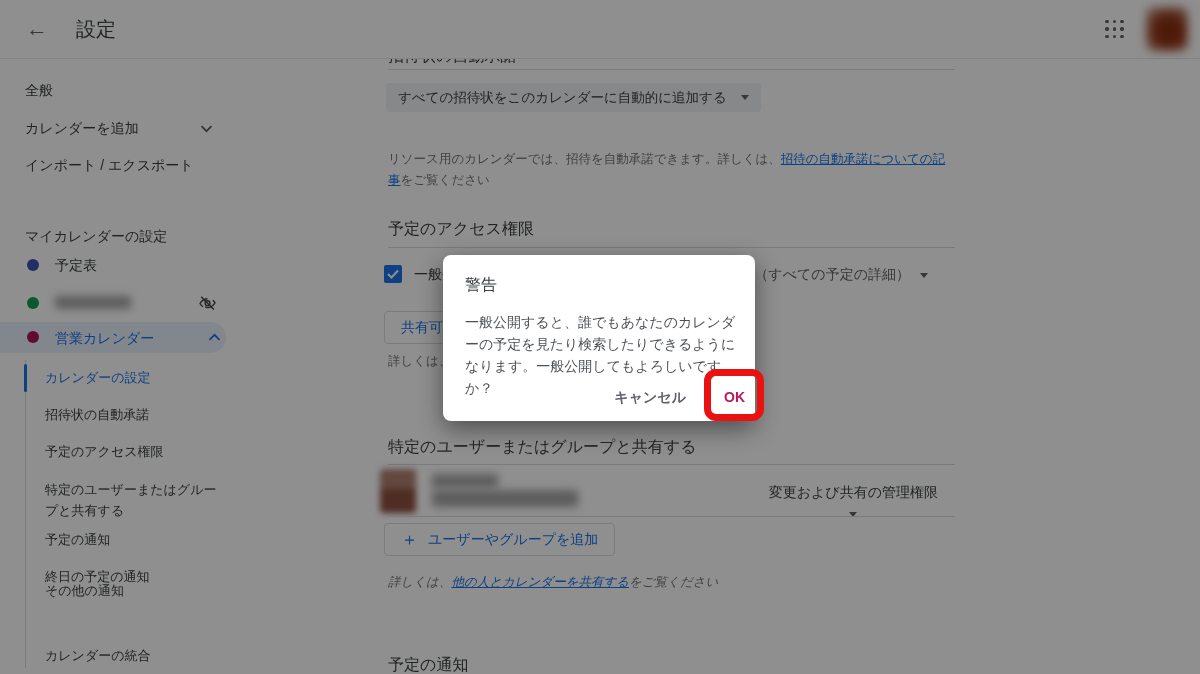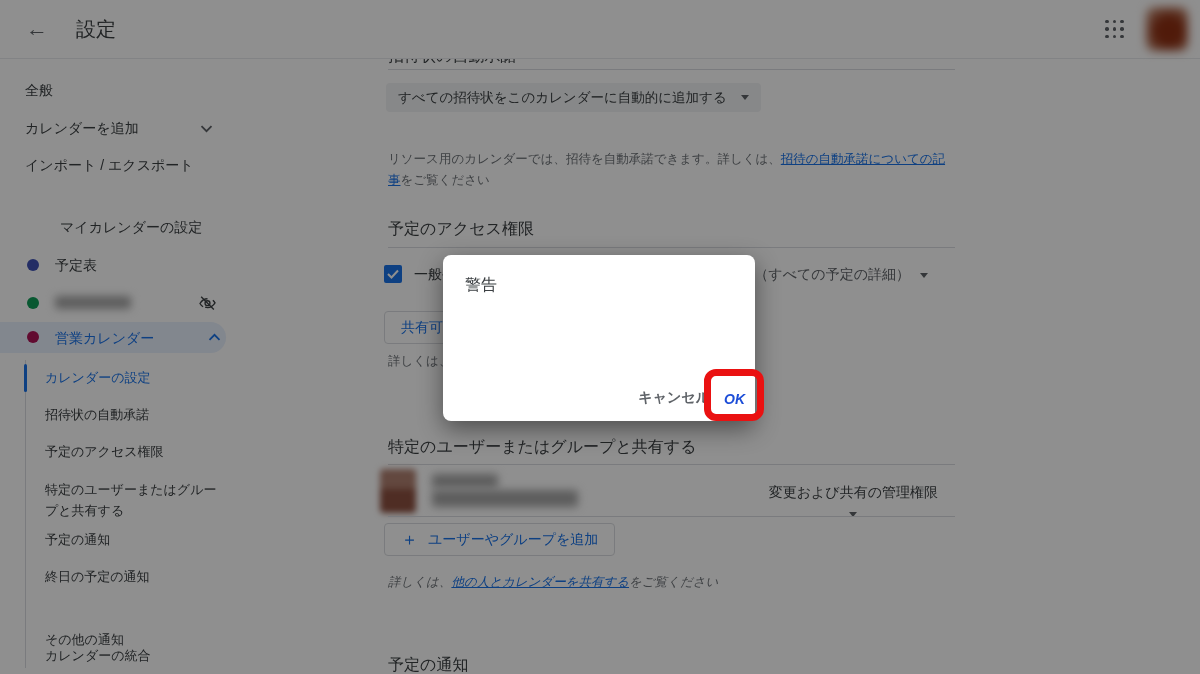--- a/index.html
+++ b/index.html
@@ -45,24 +45,24 @@
   .btn-outline{position:absolute;height:31px;background:#fff;border:1px solid #dadce0;border-radius:4px;
     display:inline-flex;align-items:center;gap:10px;padding:0 16px;font-size:14px;color:#1a73e8;cursor:pointer;white-space:nowrap;}
   .member-avatar{position:absolute;left:380px;top:469px;width:36px;height:44px;border-radius:4px;
     background:linear-gradient(#b08070 0 45%,#8d5040 45% 100%);filter:blur(3px);}
   
   .scrim{position:absolute;inset:0;background:rgba(0,0,0,0.44);z-index:10;}
   .dialog{position:absolute;left:443px;top:255px;width:312px;height:166px;background:#fff;border-radius:8px;
     box-shadow:0 8px 24px rgba(0,0,0,0.45);z-index:20;}
   .dlg-title{padding:20px 22px 0;font-size:16px;color:#3c4043;}
   .dlg-body{padding:15px 6px 0 22px;width:284px;font-size:14px;line-height:22px;color:#4d5156;}
-  .dlg-actions{position:absolute;right:10px;bottom:14px;display:flex;align-items:flex-end;gap:14px;
+  .dlg-actions{position:absolute;right:10px;bottom:14px;display:flex;align-items:flex-start;gap:38px;
     font-size:14px;font-weight:bold;}
   .dlg-cancel{color:#5f6368;cursor:pointer;}
-  .dlg-ok{color:#1d4ed8;cursor:pointer;font-style:italic;}
+  .dlg-ok{color:#be185d;cursor:pointer;}
   .annotation{position:absolute;left:704px;top:369px;width:60px;height:52px;box-sizing:border-box;
     border:7px solid #ea1111;border-radius:12px;z-index:30;pointer-events:none;}
   .chev{display:inline-block;}
 </style>
 </head>
 <body>
 
 <div class="screen">
 
   <div class="h-sec" style="top:46px;">招待状の自動承諾</div>
@@ -119,21 +119,21 @@
 
   <div class="h-sec" style="top:655px;">予定の通知</div>
 
   <div class="nav-item" style="top:82px;">全般</div>
   <div class="nav-item" style="top:120px;">カレンダーを追加</div>
   <svg class="abs chev" style="left:200px;top:125px;" width="13" height="8" viewBox="0 0 13 8">
     <path d="M1.5 1.2 L6.5 6.2 L11.5 1.2" fill="none" stroke="#5f6368" stroke-width="1.8"></path>
   </svg>
   <div class="nav-item" style="top:157px;">インポート / エクスポート</div>
 
-  <div class="sec-title" style="top:219px;margin-left:35px;">マイカレンダーの設定</div>
+  <div class="sec-title" style="top:228px;">マイカレンダーの設定</div>
 
   <div class="dot" style="left: 27px; top: 259px; background: rgb(63, 81, 181);"></div>
   <div class="cal-label" style="top:257px;color:#3c4043;text-align:right;">予定表</div>
 
   <div class="dot" style="left: 27px; top: 297px; background: rgb(15, 157, 88);"></div>
   <div class="blur-bar" style="left:55px;top:296px;width:76px;height:13px;"></div>
   <svg class="abs" style="left:198px;top:294px;" width="19" height="19" viewBox="0 0 24 24">
     <path d="M12 6c-4.5 0-8 3.6-9.5 6 0.8 1.3 2.1 2.9 3.9 4.1 M9 16.6c0.95 0.35 1.95 0.55 3 0.55 4.5 0 8-3.6 9.5-6-0.6-1-1.5-2.2-2.7-3.3" fill="none" stroke="#3c4043" stroke-width="1.7"></path>
     <circle cx="12" cy="11.6" r="3.1" fill="none" stroke="#3c4043" stroke-width="1.7"></circle>
     <line x1="4" y1="3.5" x2="20" y2="19.5" stroke="#3c4043" stroke-width="1.7"></line>
@@ -147,21 +147,21 @@
   </svg>
 
   <div class="sub-line"></div>
   <div class="active-bar"></div>
   <div class="sub-item active" style="top:370px;">カレンダーの設定</div>
   <div class="sub-item" style="top:407px;">招待状の自動承諾</div>
   <div class="sub-item" style="top:444px;">予定のアクセス権限</div>
   <div class="sub-item" style="top:479px;width:172px;line-height:21px;">特定のユーザーまたはグループと共有する</div>
   <div class="sub-item" style="top:532px;">予定の通知</div>
   <div class="sub-item" style="top:569px;">終日の予定の通知</div>
-  <div class="sub-item" style="top:632px;text-align:right;">その他の通知</div>
+  <div class="sub-item" style="top:583px;text-align:right;">その他の通知</div>
   <div class="sub-item" style="top:648px;">カレンダーの統合</div>
 
   <div class="topbar">
     <span class="back-btn">←</span>
     <span class="page-title">設定</span>
     <span class="top-right">
       <span class="grid-icon">
         <i></i>
           <i></i>
           <i></i>
@@ -173,20 +173,21 @@
           <i></i>
       </span>
       <span class="avatar-blur"></span>
     </span>
   </div>
 
   <div class="scrim"></div>
 
   <div class="dialog">
     <div class="dlg-title">警告</div>
+    <div class="dlg-body">一般公開すると、誰でもあなたのカレンダーの予定を見たり検索したりできるようになります。一般公開してもよろしいですか？</div>
     <div class="dlg-actions">
       <span class="dlg-cancel">キャンセル</span>
       <span class="dlg-ok">OK</span>
     </div>
   </div>
 
   <div class="annotation" style="border-color: rgb(234, 17, 17);"></div>
 
 </div>
 

